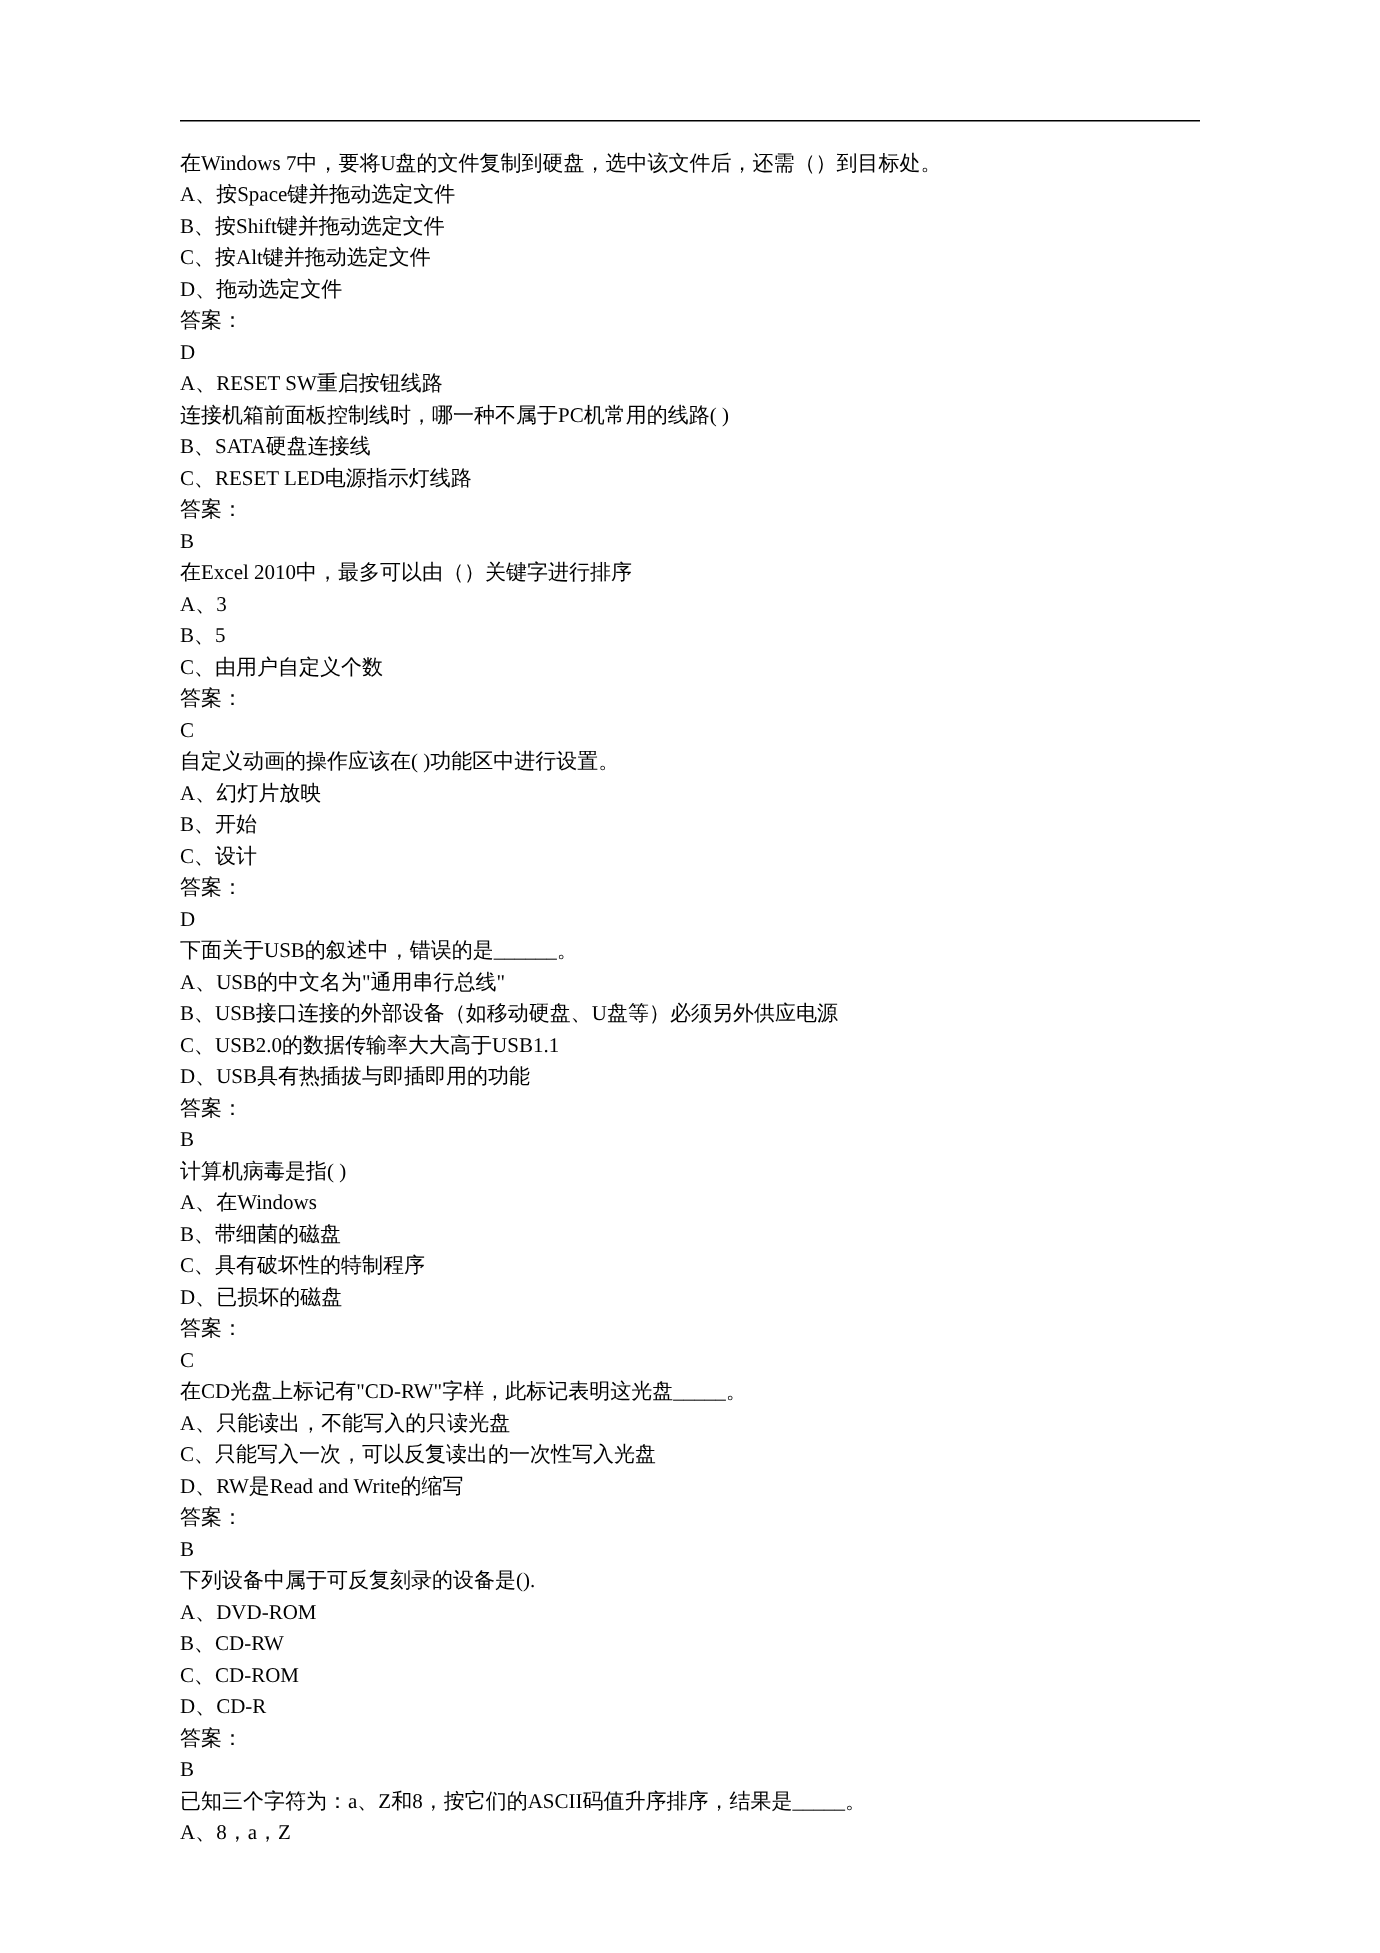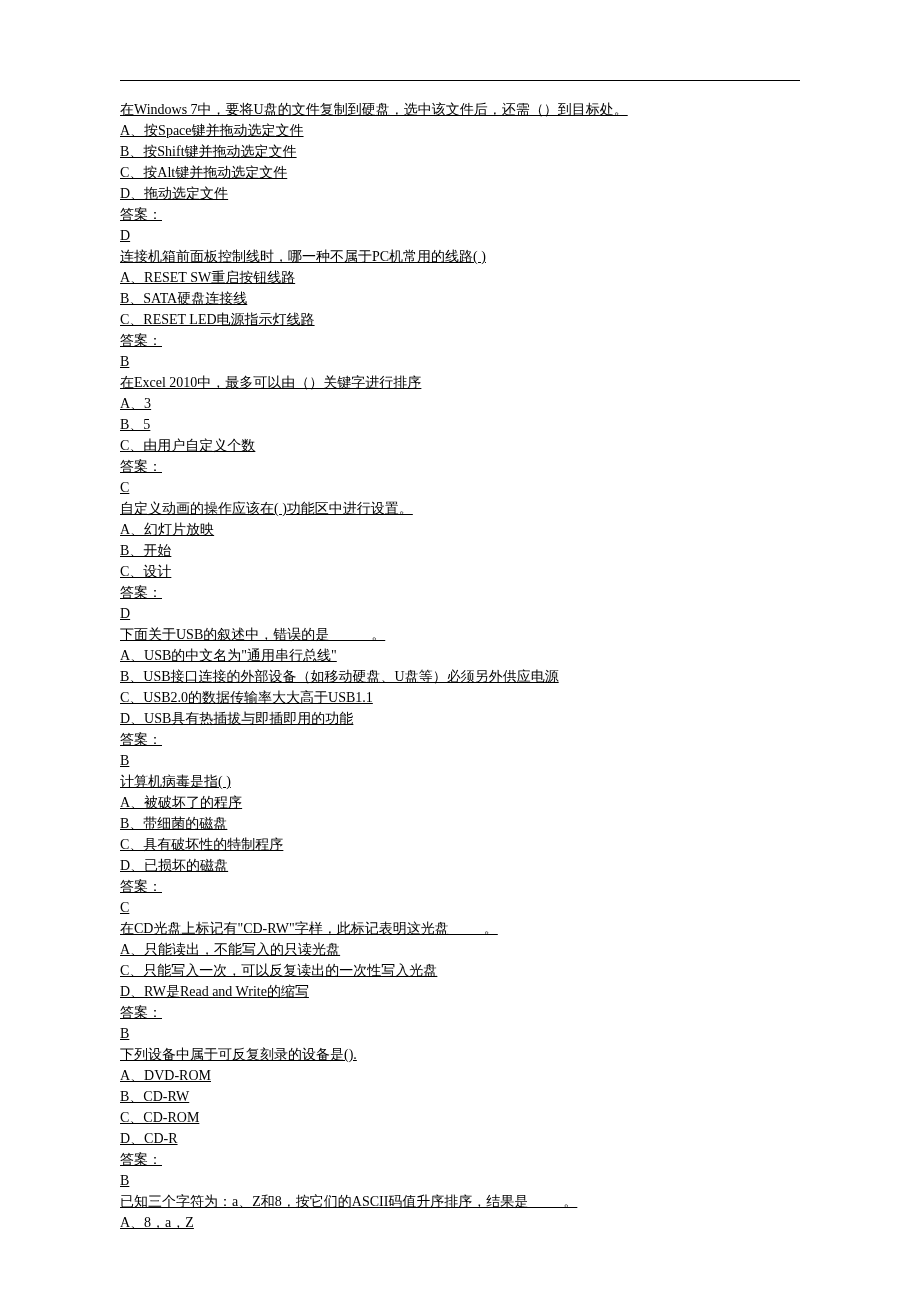--- a/index.html
+++ b/index.html
@@ -21,38 +21,37 @@
   .hr-top {
     border: none;
     border-top: 1px solid #000;
     margin: 0 0 18px 0;
   }
   .content {
     white-space: normal;
   }
   .line {
     display: block;
-    text-decoration: underline;
   }
 </style>
 </head>
 <body>
 
 <div class="page">
   <hr class="hr-top">
   <div class="content" id="content">
       <span class="line">在Windows 7中，要将U盘的文件复制到硬盘，选中该文件后，还需（）到目标处。</span>
       <span class="line">A、按Space键并拖动选定文件</span>
       <span class="line">B、按Shift键并拖动选定文件</span>
       <span class="line">C、按Alt键并拖动选定文件</span>
       <span class="line">D、拖动选定文件</span>
       <span class="line">答案：</span>
       <span class="line">D</span>
+      <span class="line">A、RESET SW重启按钮线路</span>
       <span class="line">连接机箱前面板控制线时，哪一种不属于PC机常用的线路(  )</span>
-      <span class="line">A、RESET SW重启按钮线路</span>
       <span class="line">B、SATA硬盘连接线</span>
       <span class="line">C、RESET LED电源指示灯线路</span>
       <span class="line">答案：</span>
       <span class="line">B</span>
       <span class="line">在Excel 2010中，最多可以由（）关键字进行排序</span>
       <span class="line">A、3</span>
       <span class="line">B、5</span>
       <span class="line">C、由用户自定义个数</span>
       <span class="line">答案：</span>
       <span class="line">C</span>
@@ -63,21 +62,21 @@
       <span class="line">答案：</span>
       <span class="line">D</span>
       <span class="line">下面关于USB的叙述中，错误的是______。</span>
       <span class="line">A、USB的中文名为"通用串行总线"</span>
       <span class="line">B、USB接口连接的外部设备（如移动硬盘、U盘等）必须另外供应电源</span>
       <span class="line">C、USB2.0的数据传输率大大高于USB1.1</span>
       <span class="line">D、USB具有热插拔与即插即用的功能</span>
       <span class="line">答案：</span>
       <span class="line">B</span>
       <span class="line">计算机病毒是指(  )</span>
-      <span class="line">A、被破坏了的程序</span>
+      <span class="line">A、在Windows</span>
       <span class="line">B、带细菌的磁盘</span>
       <span class="line">C、具有破坏性的特制程序</span>
       <span class="line">D、已损坏的磁盘</span>
       <span class="line">答案：</span>
       <span class="line">C</span>
       <span class="line">在CD光盘上标记有"CD-RW"字样，此标记表明这光盘_____。</span>
       <span class="line">A、只能读出，不能写入的只读光盘</span>
       <span class="line">C、只能写入一次，可以反复读出的一次性写入光盘</span>
       <span class="line">D、RW是Read and Write的缩写</span>
       <span class="line">答案：</span>

